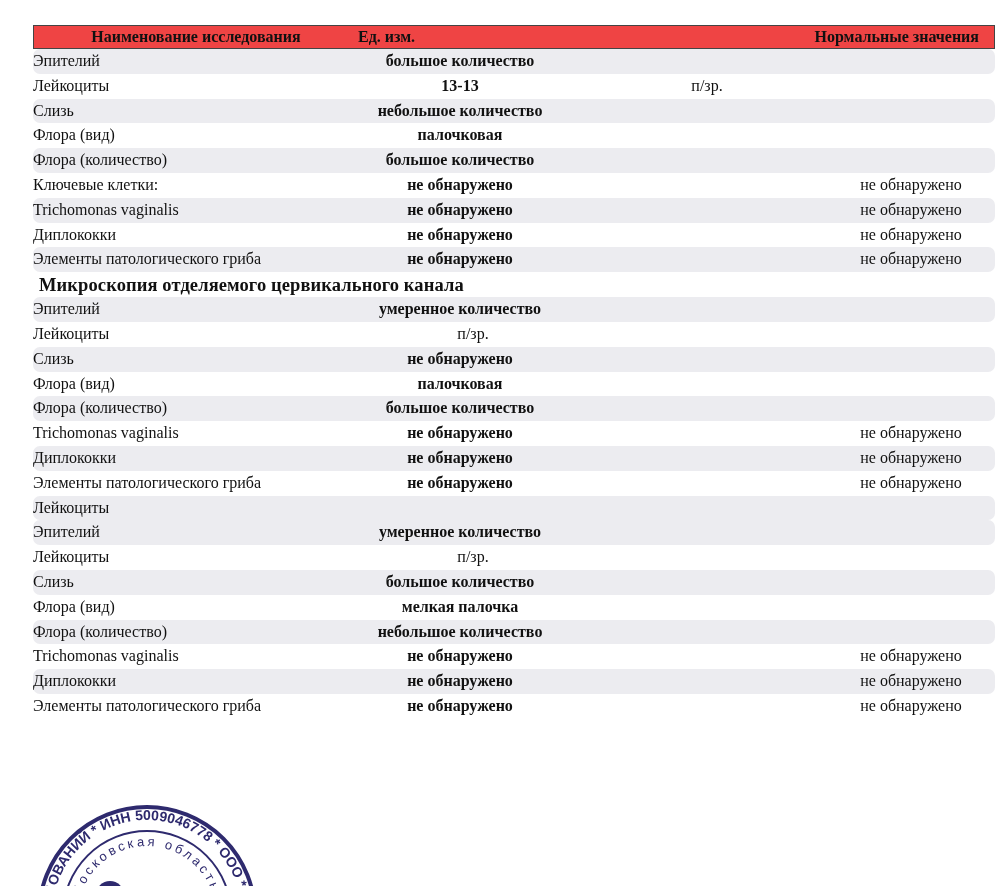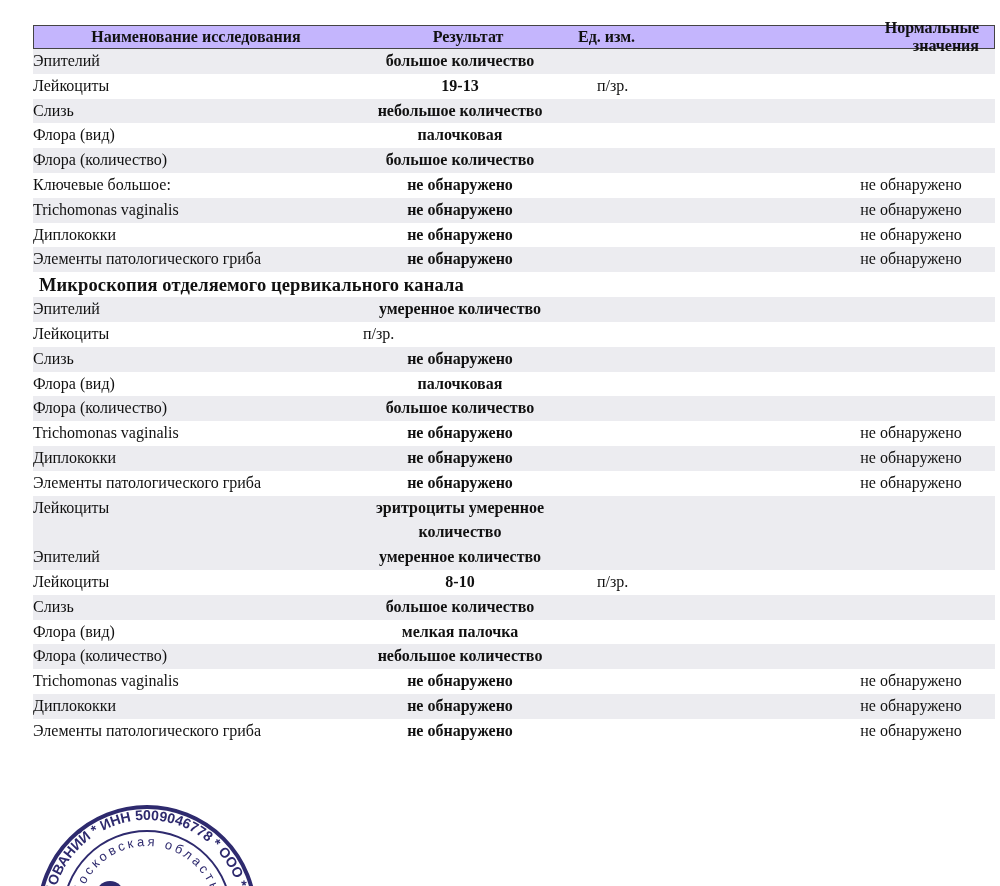--- a/index.html
+++ b/index.html
@@ -4,61 +4,60 @@
 <style>
   html, body { margin: 0; padding: 0; background: #ffffff; }
   body {
     width: 1000px; height: 886px; overflow: hidden; position: relative;
     font-family: "Liberation Serif", "DejaVu Serif", serif;
     color: #111;
   }
   .report { position: absolute; left: 33px; top: 25px; width: 962px; }
   .hdr {
     display: flex; height: 24px; align-items: center;
-    background: #c4b5fd; border: 1.5px solid #444;
+    background: #ef4444; border: 1.5px solid #444;
     font-weight: bold; font-size: 16px; box-sizing: border-box;
   }
   .hdr .c1 { width: 324px; text-align: center; }
   .hdr .c2 { width: 220px; text-align: center; }
   .hdr .c3 { width: 250px; text-align: left; padding-right: 10px; box-sizing: border-box; }
   .hdr .c4 { flex: 1; text-align: right; padding-right: 15px; }
   .section-title {
     height: 25px; line-height: 26px; font-weight: bold; font-size: 18.5px;
     padding-left: 6px; letter-spacing: 0.1px;
   }
-  .row { display: flex; font-size: 16px; min-height: 24.8px; align-items: flex-start; }
+  .row { display: flex; font-size: 16px; min-height: 24.8px; align-items: flex-start; border-radius: 7px; }
   .row.shade { background: #ececf0; }
   .row .name { width: 310px; padding-left: 0px; line-height: 24.8px; }
   .row .result { width: 234px; text-align: center; font-weight: bold; line-height: 24.8px; }
-  .row .unit { width: 240px; text-align: left; line-height: 24.8px; padding-left: 20px; box-sizing: border-box; }
+  .row .unit { width: 240px; text-align: center; line-height: 24.8px; padding-left: 20px; box-sizing: border-box; }
   .row .norm { flex: 1; text-align: center; line-height: 24.8px; padding-left: 10px; }
   .stamp { position: absolute; left: 30px; top: 795px; width: 230px; height: 110px; }
 </style>
 </head>
 <body>
 
 <div class="report">
   <div class="hdr">
     <div class="c1">Наименование исследования</div>
-    <div class="c2">Результат</div>
     <div class="c3">Ед. изм.</div>
     <div class="c4">Нормальные значения</div>
   </div>
   <div id="sections">
       <div>
     <div class="rows">
           <div class="row shade">
     <div class="name">Эпителий</div>
     <div class="result">большое количество</div>
     <div class="unit"></div>
     <div class="norm"></div>
   </div>
           <div class="row">
     <div class="name">Лейкоциты</div>
-    <div class="result">19-13</div>
+    <div class="result">13-13</div>
     <div class="unit">п/зр.</div>
     <div class="norm"></div>
   </div>
           <div class="row shade">
     <div class="name">Слизь</div>
     <div class="result">небольшое количество</div>
     <div class="unit"></div>
     <div class="norm"></div>
   </div>
           <div class="row">
@@ -67,21 +66,21 @@
     <div class="unit"></div>
     <div class="norm"></div>
   </div>
           <div class="row shade">
     <div class="name">Флора (количество)</div>
     <div class="result">большое количество</div>
     <div class="unit"></div>
     <div class="norm"></div>
   </div>
           <div class="row">
-    <div class="name">Ключевые большое:</div>
+    <div class="name">Ключевые клетки:</div>
     <div class="result">не обнаружено</div>
     <div class="unit"></div>
     <div class="norm">не обнаружено</div>
   </div>
           <div class="row shade">
     <div class="name">Trichomonas vaginalis</div>
     <div class="result">не обнаружено</div>
     <div class="unit"></div>
     <div class="norm">не обнаружено</div>
   </div>
@@ -144,37 +143,35 @@
     <div class="norm">не обнаружено</div>
   </div>
           <div class="row">
     <div class="name">Элементы патологического гриба</div>
     <div class="result">не обнаружено</div>
     <div class="unit"></div>
     <div class="norm">не обнаружено</div>
   </div>
           <div class="row shade">
     <div class="name">Лейкоциты</div>
-    <div class="result">эритроциты умеренное количество</div>
     <div class="unit"></div>
     <div class="norm"></div>
   </div>
         </div>
   </div>
       <div>
     <div class="rows">
           <div class="row shade">
     <div class="name">Эпителий</div>
     <div class="result">умеренное количество</div>
     <div class="unit"></div>
     <div class="norm"></div>
   </div>
           <div class="row">
     <div class="name">Лейкоциты</div>
-    <div class="result">8-10</div>
     <div class="unit">п/зр.</div>
     <div class="norm"></div>
   </div>
           <div class="row shade">
     <div class="name">Слизь</div>
     <div class="result">большое количество</div>
     <div class="unit"></div>
     <div class="norm"></div>
   </div>
           <div class="row">

